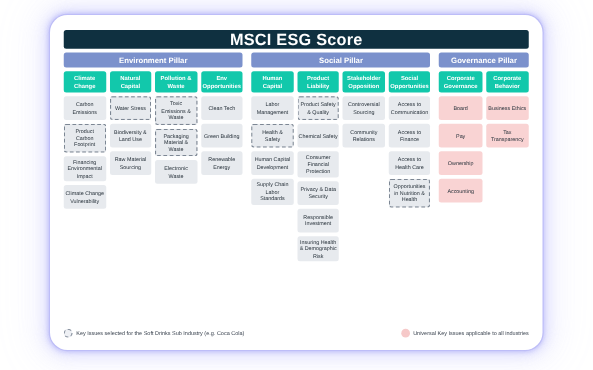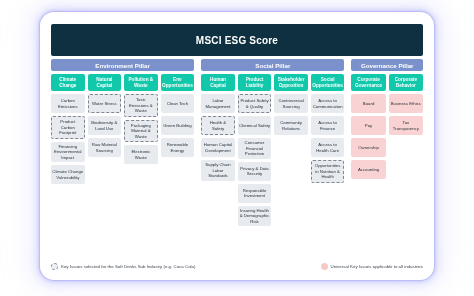--- a/index.html
+++ b/index.html
@@ -22,23 +22,23 @@
   }
 
   #card {
     position:absolute; left:44px; top:16px; width:386px; height:260px;
     background:#ffffff; border-radius:11px; padding:8px 7px 6px 7px;
     display:flex; flex-direction:column;
   }
 
   
   .score-bar {
-    height:32px; background:#0f3040; border-radius:2px;
-    display:flex; align-items:center; justify-content:center;
-    color:#ffffff; font-size:10px; font-weight:bold; letter-spacing:.2px;
+    height:15px; background:#0f3040; border-radius:2px;
+    display:flex; align-items:center; justify-content:center;
+    color:#ffffff; font-size:13px; font-weight:bold; letter-spacing:.2px;
     margin-bottom:3px; flex:none;
   }
 
   
   .pillar-row { display:flex; gap:7px; flex:none; margin-bottom:3px; }
   .pillar {
     height:12px; background:#7b91cc; border-radius:2px;
     display:flex; align-items:center; justify-content:center;
     color:#ffffff; font-size:6.2px; font-weight:bold;
   }

